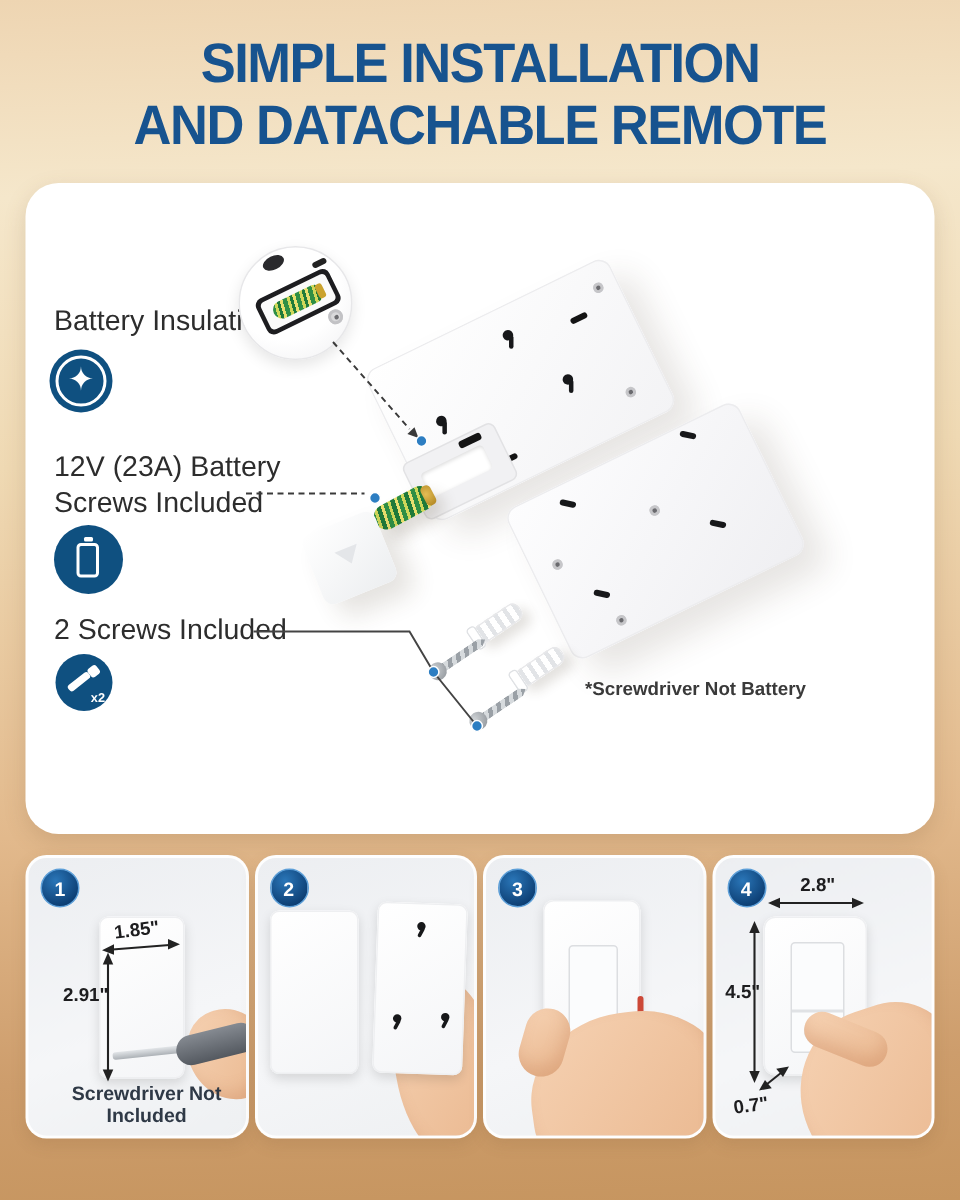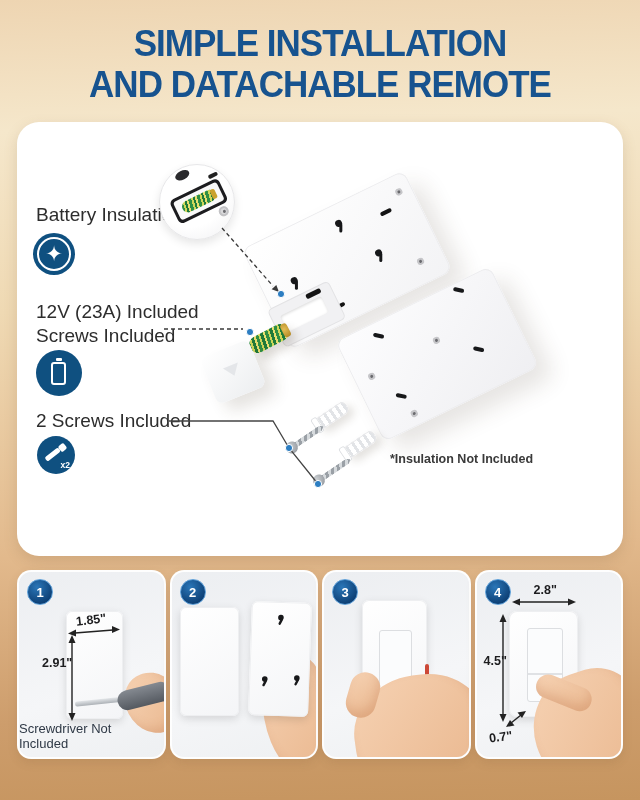--- a/index.html
+++ b/index.html
@@ -83,55 +83,55 @@
          background:linear-gradient(160deg,#eceef1 0%,#f5f6f8 60%,#eef0f2 100%);
          box-shadow:0 4px 10px rgba(120,90,55,.15);}
   .badge{position:absolute;left:8px;top:7px;width:24px;height:24px;border-radius:50%;z-index:6;
          background:radial-gradient(circle at 38% 30%,#2a76b8 0%,#0d3f74 75%);
          border:1.5px solid #5d9fd8;color:#fff;font-size:13px;font-weight:700;
          display:flex;align-items:center;justify-content:center;}
   .wplate{position:absolute;background:linear-gradient(150deg,#ffffff,#f4f5f7);border-radius:6px;
           box-shadow:0 3px 8px rgba(0,0,0,.13),inset 0 0 0 1px #eeeff1;}
   .dim{position:absolute;color:#1d1d1f;font-size:12.5px;font-weight:700;z-index:5;}
   .hand{position:absolute;background:linear-gradient(135deg,#f6d2b3,#e9b68d);box-shadow:inset -4px -6px 10px rgba(190,120,80,.25);}
-  .p-note{position:absolute;left:0;right:0;bottom:6px;text-align:left;font-size:13px;font-weight:400;color:#2f3946;z-index:5;}
+  .p-note{position:absolute;left:13px;right:0;bottom:6px;text-align:center;font-size:13px;font-weight:700;color:#2f3946;z-index:5;}
   .rocker{position:absolute;border:1.5px solid #dcdee1;border-radius:3px;background:#fbfcfd;}
   .dimsvg{position:absolute;left:0;top:0;z-index:4;pointer-events:none;}
 </style>
 </head>
 <body>
 
 <div id="page">
 
   <div class="title">
     <div>SIMPLE INSTALLATION</div>
     <div>AND DATACHABLE REMOTE</div>
   </div>
 
   <div class="card">
 
     <div class="callout" style="left:19px;top:81px;">Battery Insulation</div>
     <div class="blue-ic ic-insul"></div>
 
     <div class="callout" style="left:19px;top:178px;">
-      <div>12V (23A) Included</div>
+      <div>12V (23A) Battery</div>
       <div>Screws Included</div>
     </div>
     <div class="blue-ic ic-batt">
       <div class="batt-glyph"></div>
     </div>
 
     <div class="callout" style="left:19px;top:287px;">2 Screws Included</div>
     <div class="blue-ic ic-screw">
       <div class="scr-shaft"></div>
       <div class="scr-head"></div>
       <div class="scr-x2">x2</div>
     </div>
 
-    <div class="note-main">*Insulation Not Included</div>
+    <div class="note-main">*Screwdriver Not Battery</div>
 
     <div class="mag">
       <div class="mag-rot">
         <div class="mag-hole"></div>
         <div class="mag-frame">
           <div class="mag-frame-in">
             <div class="mag-batt"></div>
           </div>
         </div>
         <div class="mag-dash"></div>

